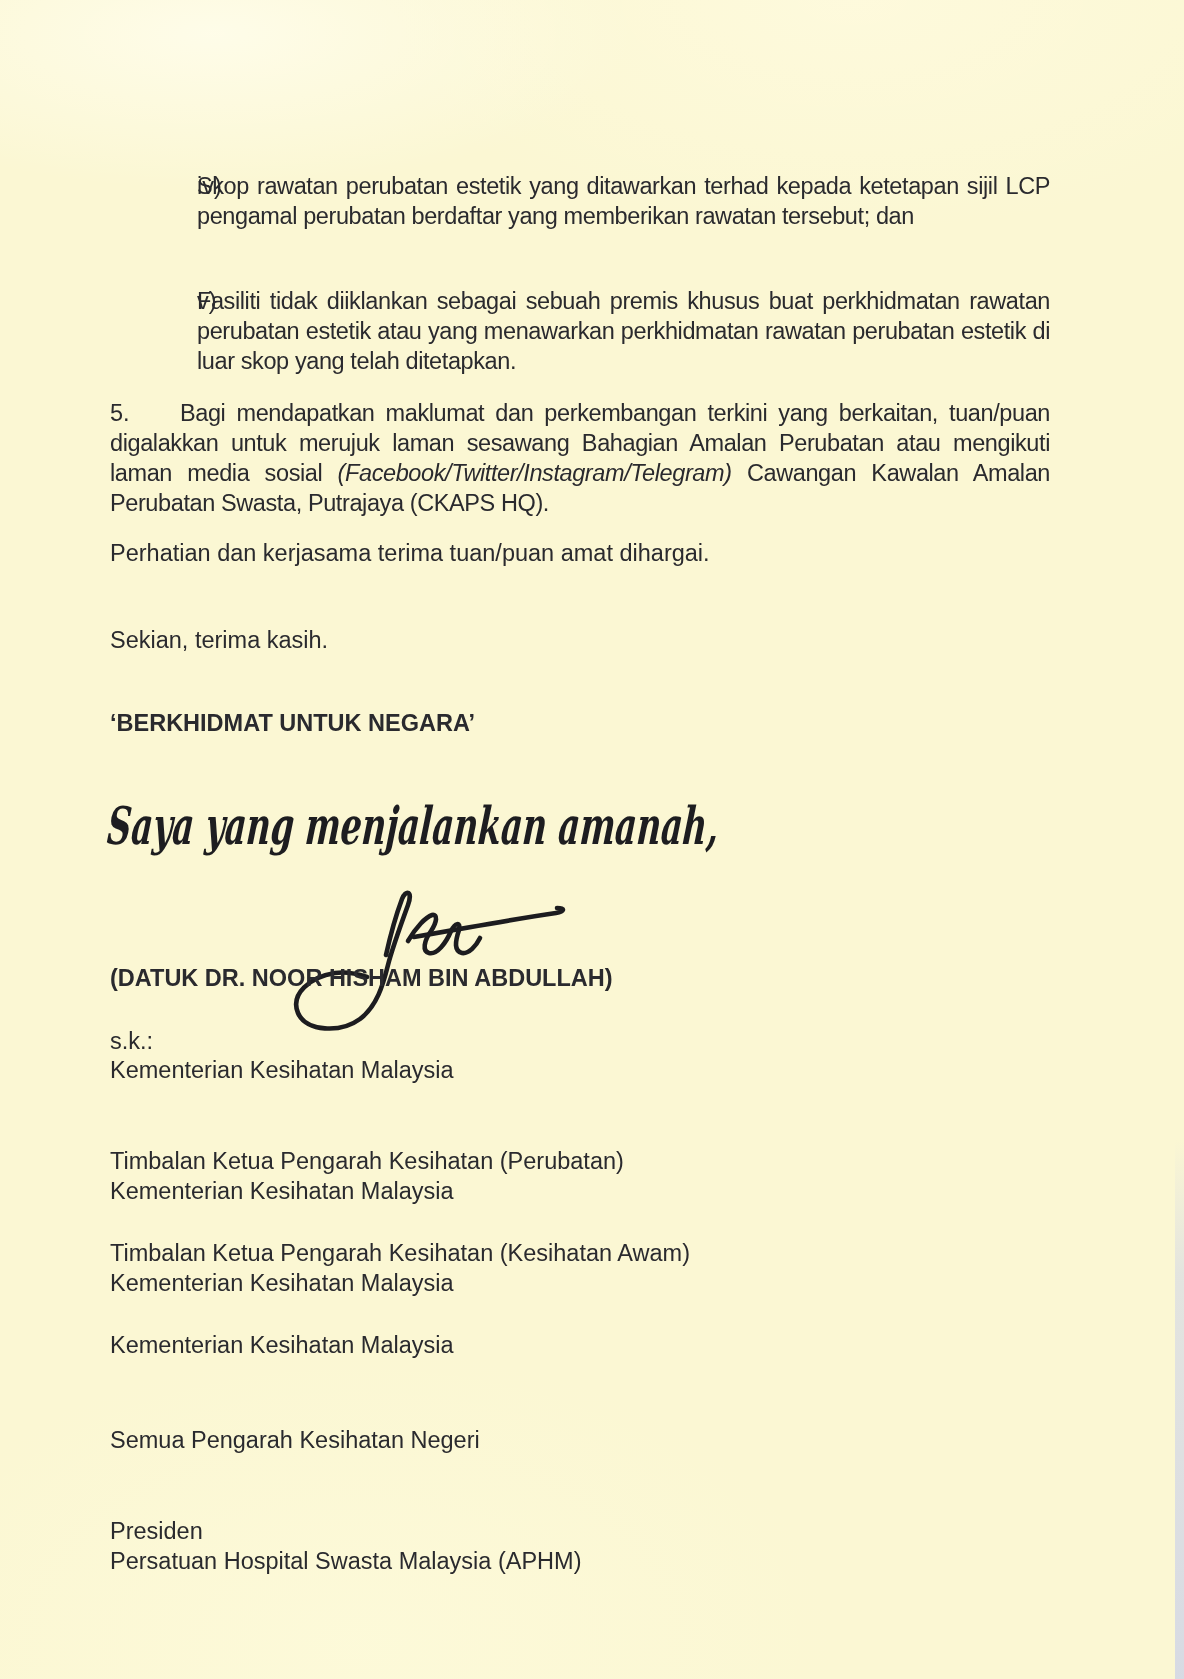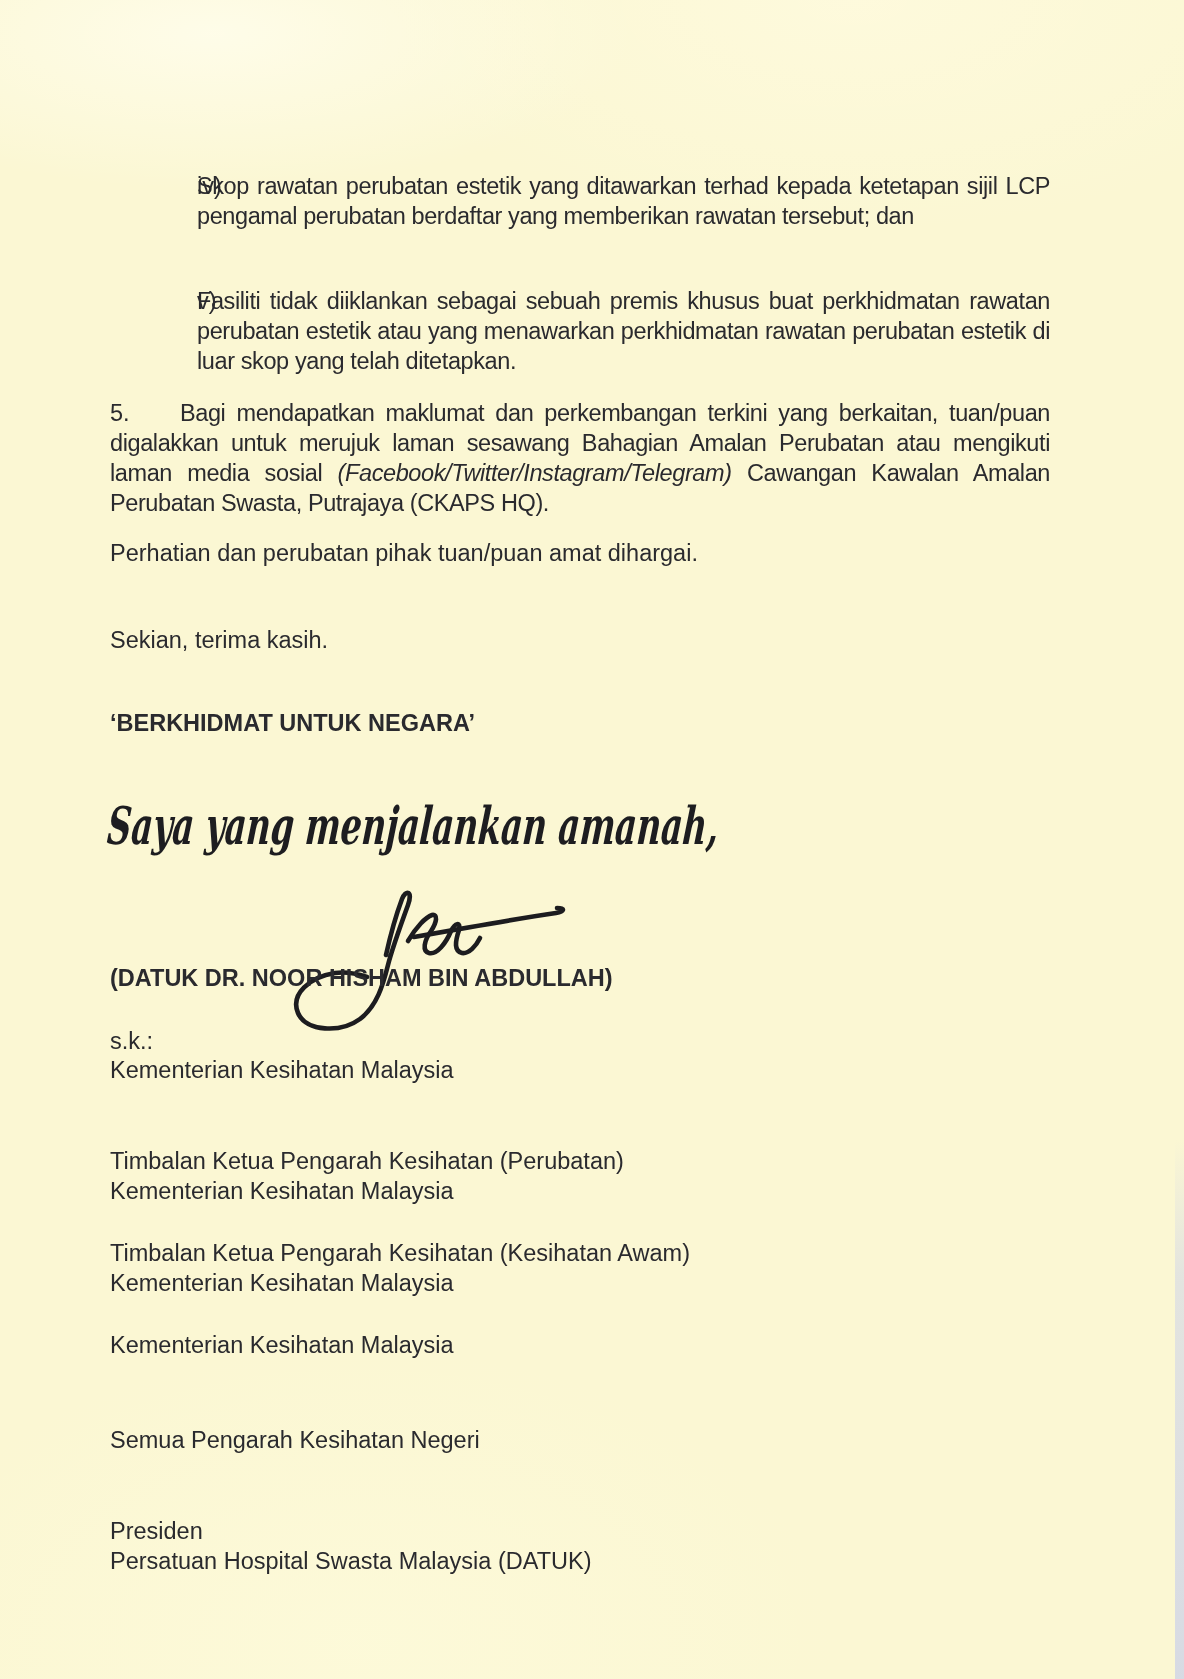--- a/index.html
+++ b/index.html
@@ -81,21 +81,21 @@
     <div class="list-text">Skop rawatan perubatan estetik yang ditawarkan terhad kepada ketetapan sijil LCP pengamal perubatan berdaftar yang memberikan rawatan tersebut; dan</div>
   </div>
 
   <div class="list-block" style="top:286px">
     <span class="list-marker">v)</span>
     <div class="list-text">Fasiliti tidak diiklankan sebagai sebuah premis khusus buat perkhidmatan rawatan perubatan estetik atau yang menawarkan perkhidmatan rawatan perubatan estetik di luar skop yang telah ditetapkan.</div>
   </div>
 
   <div class="body-block just" style="top:398px"><span class="p5-num">5.</span><span>Bagi mendapatkan maklumat dan perkembangan terkini yang berkaitan, tuan/puan digalakkan untuk merujuk laman sesawang Bahagian Amalan Perubatan atau mengikuti laman media sosial </span><span class="italic">(Facebook/Twitter/Instagram/Telegram)</span><span> Cawangan Kawalan Amalan Perubatan Swasta, Putrajaya (CKAPS HQ).</span></div>
 
-  <div class="body-block" style="top:538px">Perhatian dan perubatan pihak tuan/puan amat dihargai.</div>
+  <div class="body-block" style="top:538px">Perhatian dan kerjasama terima tuan/puan amat dihargai.</div>
   <div class="body-block" style="top:625px">Sekian, terima kasih.</div>
   <div class="body-block bold" style="top:708px">‘BERKHIDMAT UNTUK NEGARA’</div>
 
   <div class="script-line">Saya yang menjalankan amanah,</div>
 
   <svg class="signature-svg" viewBox="0 0 330 150" aria-hidden="true">
     <path d="M 136 70 C 140 52, 146 30, 152 14 C 156 4, 163 6, 158 20 C 150 42, 142 64, 138 80 C 133 100, 127 121, 110 134 C 91 148, 56 147, 48 128 C 40 109, 60 92, 85 88 C 99 86, 111 90, 117 92"></path>
     <path d="M 158 56 C 166 42, 176 32, 182 30 C 188 29, 187 37, 181 46 C 174 56, 172 66, 179 68 C 187 70, 196 58, 201 46 C 205 38, 211 36, 209 45 C 205 57, 204 66, 212 68 C 219 69, 226 61, 230 53"></path>
     <path d="M 164 52 C 220 42, 272 33, 306 28 C 314 27, 316 23, 307 23"></path>
   </svg>
@@ -121,18 +121,18 @@
   <div class="cc-group" style="top:1330px">
     <div class="cc-line">Kementerian Kesihatan Malaysia</div>
   </div>
 
   <div class="cc-group" style="top:1425px">
     <div class="cc-line">Semua Pengarah Kesihatan Negeri</div>
   </div>
 
   <div class="cc-group" style="top:1516px">
     <div class="cc-line">Presiden</div>
-    <div class="cc-line">Persatuan Hospital Swasta Malaysia (DATUK)</div>
+    <div class="cc-line">Persatuan Hospital Swasta Malaysia (APHM)</div>
   </div>
 
   <div class="edge-right"></div>
 
 </div>
 
 </body></html>

